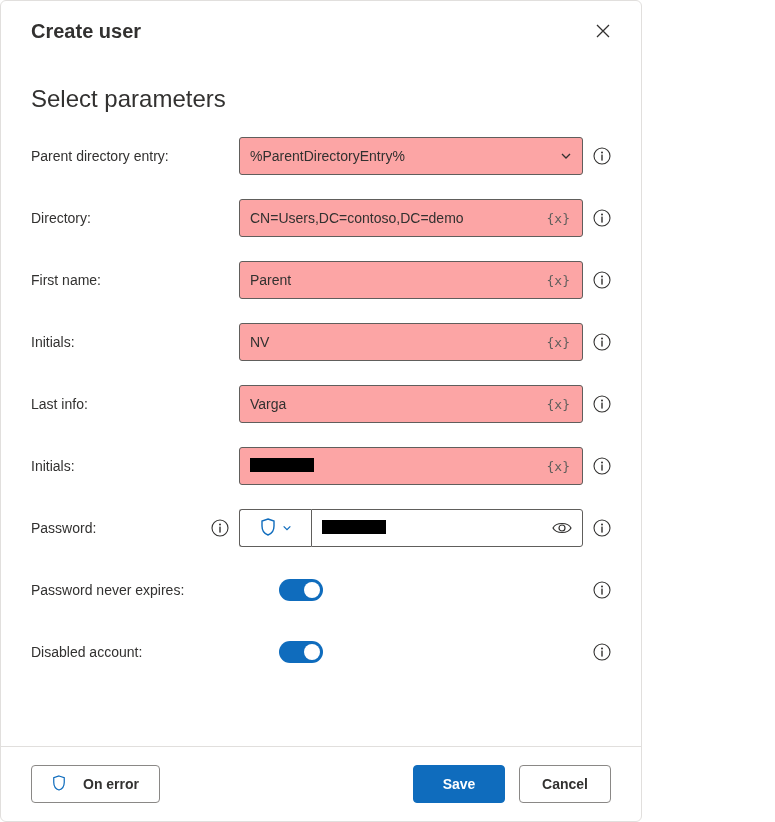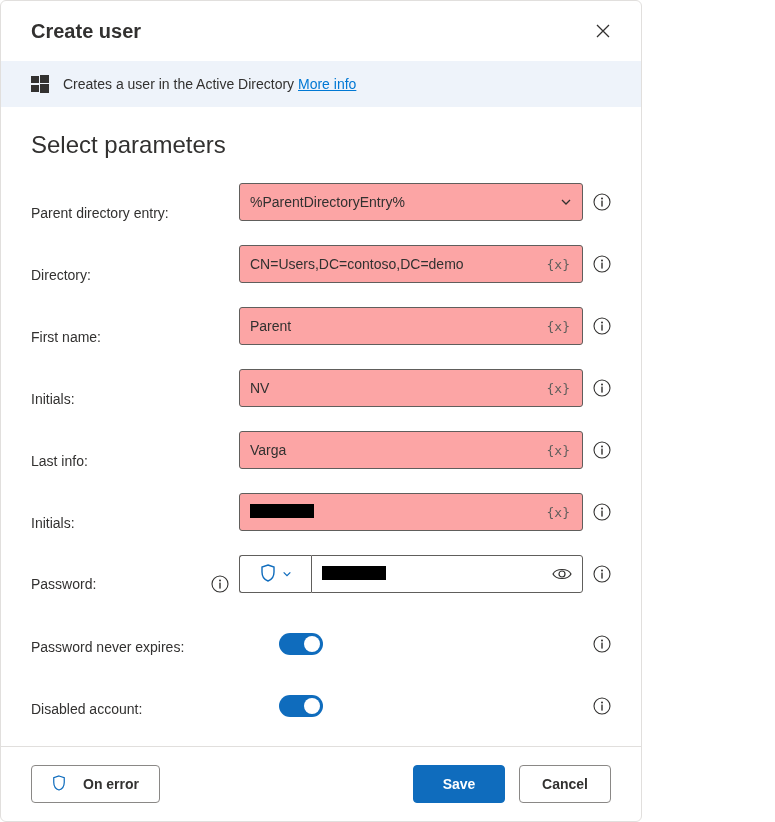--- a/index.html
+++ b/index.html
@@ -63,21 +63,21 @@
       overflow-y: auto;
     }
     .section-title {
       font-size: 24px;
       font-weight: 400;
       color: #323130;
       margin: 0 0 24px 0;
     }
     .form-row {
       display: flex;
-      align-items: flex-end;
+      align-items: center;
       margin-bottom: 24px;
       min-height: 38px;
     }
     .form-label {
       width: 208px;
       display: flex;
       align-items: center;
       gap: 8px;
     }
     .form-control-wrap {
@@ -206,34 +206,20 @@
 
   <div class="header">
     <h1>Create user</h1>
     <div class="close-btn">
       <svg width="14" height="14" viewBox="0 0 14 14">
           <path d="M1 1 L13 13 M13 1 L1 13" stroke="#323130" stroke-width="1.3" fill="none"></path>
         </svg>
     </div>
   </div>
 
-  <div class="info-banner">
-    <span class="windows-icon">
-      <svg width="18" height="18" viewBox="0 0 18 18">
-          <rect x="0" y="1" width="8" height="7" fill="#323130"></rect>
-          <rect x="9" y="0" width="9" height="8" fill="#323130"></rect>
-          <rect x="0" y="10" width="8" height="7" fill="#323130"></rect>
-          <rect x="9" y="9" width="9" height="9" fill="#323130"></rect>
-        </svg>
-    </span>
-    <span>
-      <span class="banner-text">Creates a user in the Active Directory</span>
-      <a class="banner-link">More info</a>
-    </span>
-  </div>
 
   <div class="content">
     <h2 class="section-title">Select parameters</h2>
 
     <div class="form-row">
       <div class="form-label">Parent directory entry:</div>
       <div class="form-control-wrap">
         <div class="ctrl">
           <span class="ctrl-text">%ParentDirectoryEntry%</span>
           <span class="chevron">

